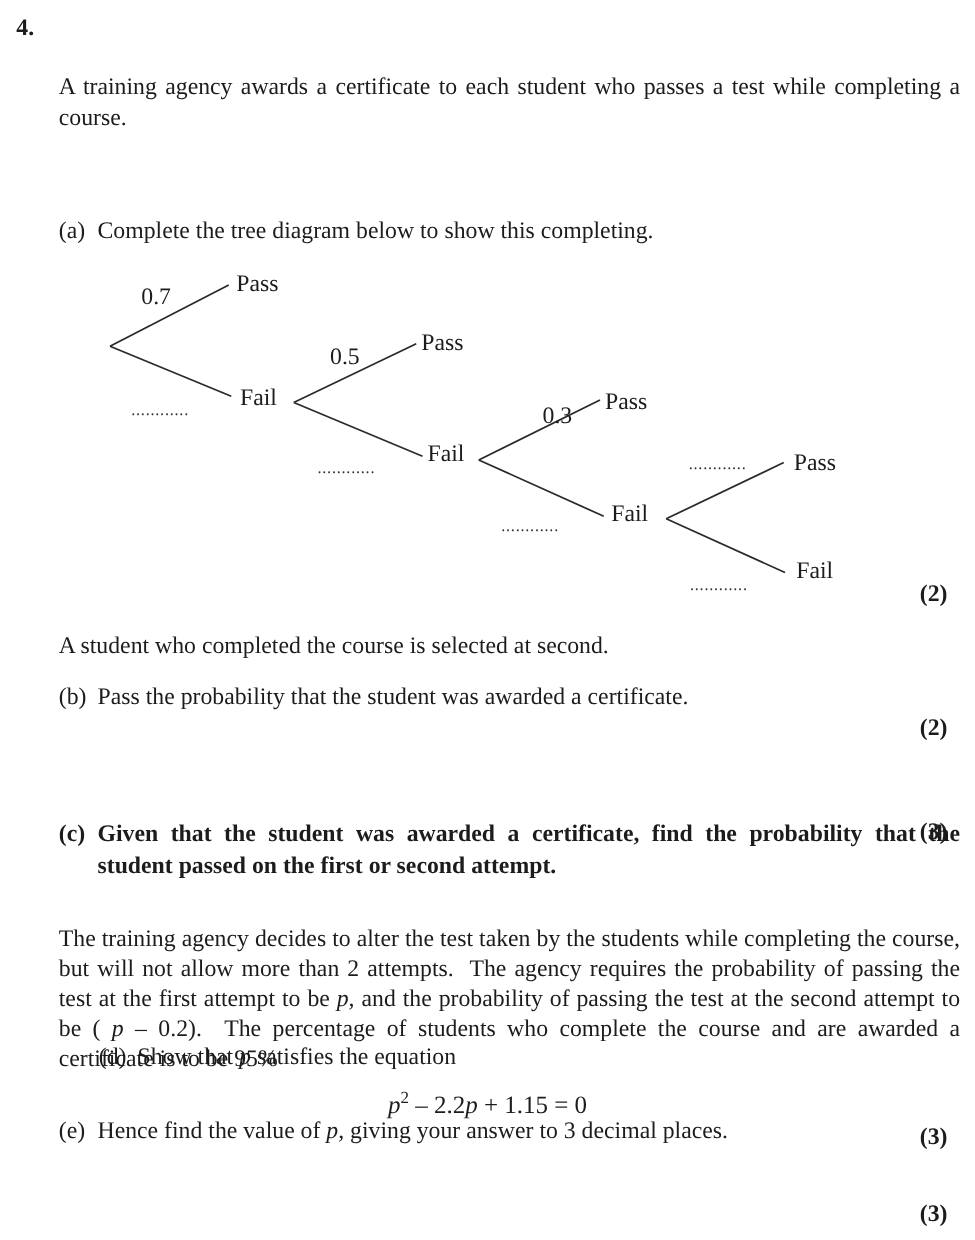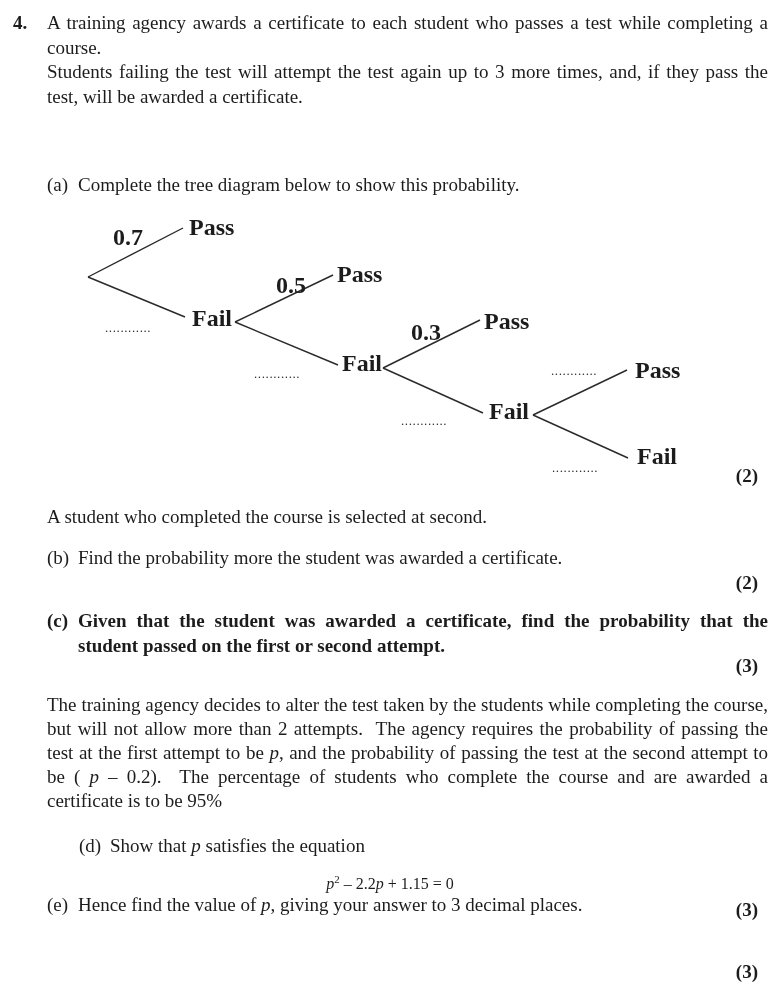--- a/index.html
+++ b/index.html
@@ -6,57 +6,56 @@
   body{
     width:780px;height:992px;
     background:#ffffff;
     font-family:"Liberation Serif", serif;
     color:#1c1c1c;
     position:relative;
     overflow:hidden;
   }
   .abs{position:absolute;}
   .txt{font-size:19px;line-height:24.6px;}
-  .just{text-align:justify;}
+  .just{text-align:justify;margin-top:47px;}
   .intro p{margin:0;}
   .qnum{font-weight:bold;font-size:19px;line-height:24.6px;}
   .part{padding-left:31px;}
   .part-label{display:inline-block;width:31px;margin-left:-31px;}
   .marks{
     position:absolute;left:47px;width:711px;
     text-align:right;font-weight:bold;
     font-size:19px;line-height:24.6px;
   }
   .tree{position:absolute;left:0;top:210px;width:780px;height:300px;}
   .tree svg{position:absolute;left:0;top:0;}
   .tlabel{
-    position:absolute;font-size:24px;line-height:19px;white-space:nowrap;font-weight:bold;
+    position:absolute;font-size:19px;line-height:19px;white-space:nowrap;
   }
   .tblank{
     position:absolute;font-size:13px;line-height:13px;letter-spacing:0.6px;
     color:#2f2f2f;white-space:nowrap;
   }
   .equation{
     position:absolute;left:0;top:872px;width:780px;text-align:center;
-    font-size:16px;line-height:24.6px;
+    font-size:20px;line-height:24.6px;
   }
   sup{font-size:0.68em;line-height:0;}
 </style>
 </head>
 <body>
 
 <div class="abs qnum" style="left:13px;top:11px;">4.</div>
 
 <div class="abs txt just intro" style="left:47px;top:11px;width:721px;">
   <p>A training agency awards a certificate to each student who passes a test while completing a course.</p>
-  <p>Students failing the test will attempt the test again up to 3 more times, and, if they pass the test, will be awarded a certificate.</p>
 </div>
 
 <div class="abs txt part" style="left:47px;top:173px;width:690px;">
-  <span class="part-label">(a)</span><span>Complete the tree diagram below to show this probability.</span>
+  <span class="part-label">(a)</span><span>Complete the tree diagram below to show this completing.</span>
 </div>
 
 <div class="tree">
   <svg width="780" height="300" viewBox="0 0 780 300">
     <g stroke="#2a2a2a" stroke-width="1.4" fill="none">
       <line x1="88" y1="67" x2="183" y2="18"></line>
       <line x1="88" y1="67" x2="185" y2="107"></line>
       <line x1="235" y1="112" x2="333" y2="65"></line>
       <line x1="235" y1="112" x2="338" y2="155"></line>
       <line x1="383" y1="158" x2="480" y2="110"></line>
@@ -64,42 +63,42 @@
       <line x1="533" y1="205" x2="627" y2="160"></line>
       <line x1="533" y1="205" x2="628" y2="248"></line>
     </g>
   </svg>
 
   <span class="tlabel" style="left:113px;top:18px;">0.7</span>
   <span class="tlabel" style="left:189px;top:8px;">Pass</span>
   <span class="tlabel" style="left:192px;top:99px;">Fail</span>
   <span class="tblank" style="left:105px;top:111px;">............</span>
 
-  <span class="tlabel" style="left:276px;top:66px;">0.5</span>
+  <span class="tlabel" style="left:264px;top:66px;">0.5</span>
   <span class="tlabel" style="left:337px;top:55px;">Pass</span>
   <span class="tlabel" style="left:342px;top:144px;">Fail</span>
   <span class="tblank" style="left:254px;top:157px;">............</span>
 
-  <span class="tlabel" style="left:411px;top:113px;">0.3</span>
+  <span class="tlabel" style="left:434px;top:113px;">0.3</span>
   <span class="tlabel" style="left:484px;top:102px;">Pass</span>
   <span class="tlabel" style="left:489px;top:192px;">Fail</span>
   <span class="tblank" style="left:401px;top:204px;">............</span>
 
   <span class="tblank" style="left:551px;top:154px;">............</span>
   <span class="tlabel" style="left:635px;top:151px;">Pass</span>
   <span class="tlabel" style="left:637px;top:237px;">Fail</span>
   <span class="tblank" style="left:552px;top:251px;">............</span>
 
   <div class="marks" style="top:254px;">(2)</div>
 </div>
 
 <div class="abs txt" style="left:47px;top:505px;width:721px;">A student who completed the course is selected at second.</div>
 
 <div class="abs txt part" style="left:47px;top:546px;width:690px;">
-  <span class="part-label">(b)</span><span>Find the probability more the student was awarded a certificate.</span>
+  <span class="part-label">(b)</span><span>Pass the probability that the student was awarded a certificate.</span>
 </div>
 <div class="marks" style="top:571px;">(2)</div>
 
 <div class="abs txt part just" style="left:47px;top:609px;width:690px;font-weight:bold;">
   <span class="part-label">(c)</span><span>Given that the student was awarded a certificate, find the probability that the student passed on the first or second attempt.</span>
 </div>
 <div class="marks" style="top:654px;">(3)</div>
 
 <div class="abs txt just" style="left:47px;top:693px;width:721px;line-height:24px;"><span>The training agency decides to alter the test taken by the students while completing the course, but will not allow more than 2 attempts.&nbsp; The agency requires the probability of passing the test at the first attempt to be </span><span style="font-style: italic;">p</span><span>, and the probability of passing the test at the second attempt to be ( </span><span style="font-style: italic;">p</span><span> – 0.2).&nbsp; The percentage of students who complete the course and are awarded a certificate is to be 95%</span></div>
 

